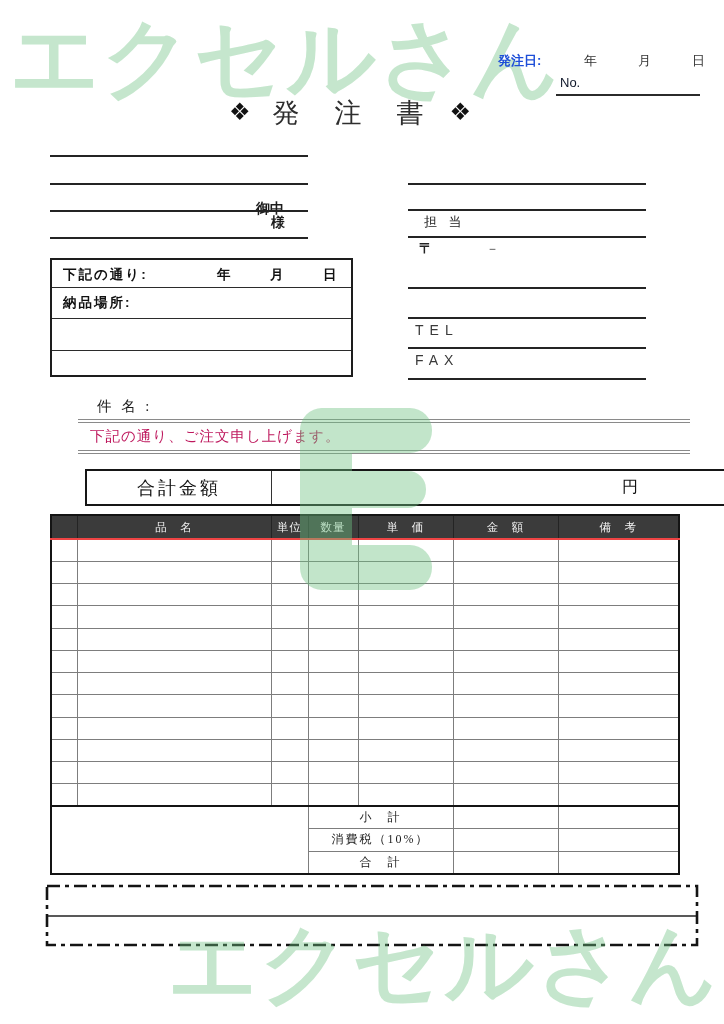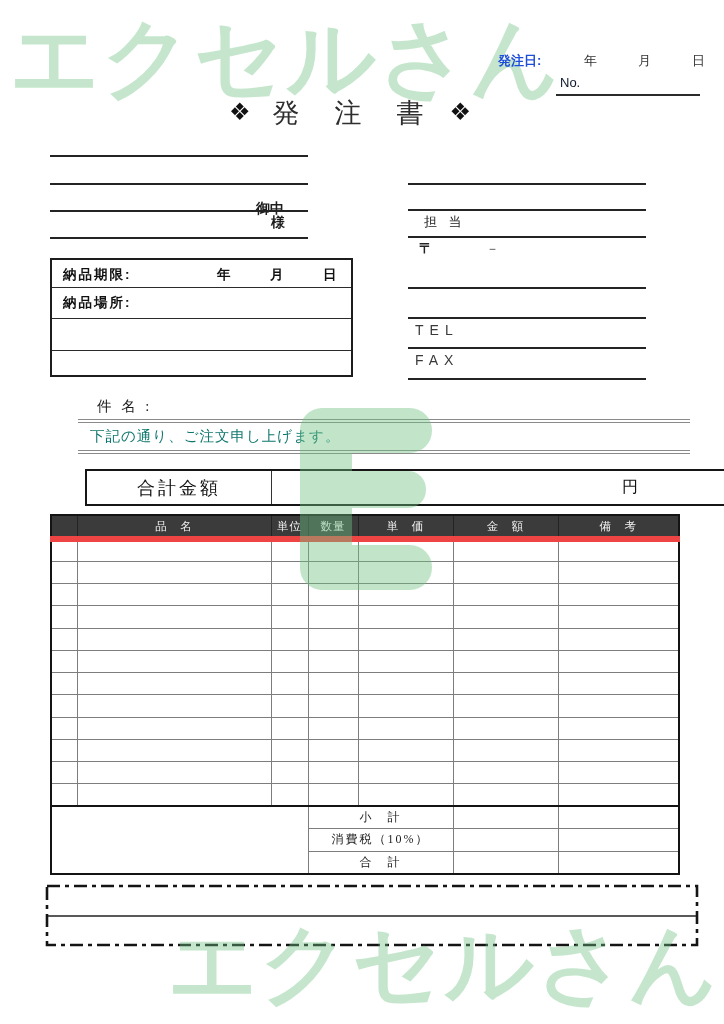--- a/index.html
+++ b/index.html
@@ -48,36 +48,36 @@
   #postal-dash { left:486px; top:240px; font-size:13px; color:#444; }
   #tel-label,#fax-label { font-size:14px; color:#3a3a3a; letter-spacing:6px; }
   #tel-label { left:415px; top:322px; }
   #fax-label { left:415px; top:352px; }
 
   
   #subject-label { left:97px; top:397px; font-size:14.5px; color:#1b1b1b; letter-spacing:3px;
                    font-family:"Liberation Serif","DejaVu Serif",serif; }
   .dbl-line { left:78px; width:612px; height:4px; border-top:1px solid #8a8a8a; border-bottom:1px solid #8a8a8a; }
   #subject-line1 { top:419px; } #subject-line2 { top:450px; }
-  #order-message { left:90px; top:427px; font-size:14.5px; color:#0f766e; letter-spacing:1px;
+  #order-message { left:90px; top:427px; font-size:14.5px; color:#be185d; letter-spacing:1px;
                    font-family:"Liberation Serif","DejaVu Serif",serif; z-index:1; }
 
   
   #total-box { left:85px; top:469px; width:648px; height:37px; border:2px solid #161616; display:flex; z-index:1; }
   #total-label-cell { width:185px; border-right:1.5px solid #333; display:flex; align-items:center; justify-content:center;
                       font-size:18px; letter-spacing:3px; color:#111;
                       font-family:"Liberation Serif","DejaVu Serif",serif; }
   #total-value-cell { flex:1; display:flex; align-items:center; justify-content:flex-end; padding-right:93px;
                       font-size:16px; color:#111; font-family:"Liberation Serif","DejaVu Serif",serif; }
 
   
   #items-table { position:absolute; left:50px; top:514px; border-collapse:collapse; table-layout:fixed;
                  width:628px; z-index:1; background:transparent; }
   #items-table th { background:#3b3b3b; color:#f2f2f2; font-weight:normal; font-size:11.5px;
-                    letter-spacing:1px; height:24px; border-right:1px solid #242424; border-bottom:6px solid #ef4444; }
+                    letter-spacing:1px; height:24px; border-right:1px solid #242424; border-bottom:2px solid #ef4444; }
   #items-table { border:2.5px solid #141414; }
   #items-table td { border:1px solid #7d7d7d; height:22.25px; }
   #totals-body td { height:22.6px; font-size:12px; }
   #totals-body .t-label { text-align:center; color:#1b1b1b; letter-spacing:2px;
                           font-family:"Liberation Serif","DejaVu Serif",serif; }
   #totals-body tr:first-child td { border-top:2.5px solid #141414; }
   #merged-blank { background:#fff; border-right:1px solid #555; }
 
   
   #note-box { position:absolute; left:45px; top:884px; z-index:2; }
@@ -122,21 +122,21 @@
   <span class="abs lbl" id="postal-dash">－</span>
   <div class="abs fline" style="left:408px;top:287px;width:238px;"></div>
   <div class="abs fline" style="left:408px;top:317px;width:238px;"></div>
   <span class="abs lbl" id="tel-label">TEL</span>
   <div class="abs fline" style="left:408px;top:347px;width:238px;"></div>
   <span class="abs lbl" id="fax-label">FAX</span>
   <div class="abs fline" style="left:408px;top:378px;width:238px;"></div>
 
   <div class="abs" id="delivery-box">
     <div class="dl-row" style="height:28px;">
-      <span class="dl-label">納品期限:</span>
+      <span class="dl-label">下記の通り:</span>
       <span id="deadline-value">年　月　日</span>
     </div>
     <div class="dl-row" style="height:31px;">
       <span class="dl-label">納品場所:</span>
     </div>
     <div class="dl-row" style="height:32px;"></div>
     <div class="dl-row" style="height:24px;"></div>
   </div>
 
   <span class="abs lbl" id="subject-label">件 名 :</span>

